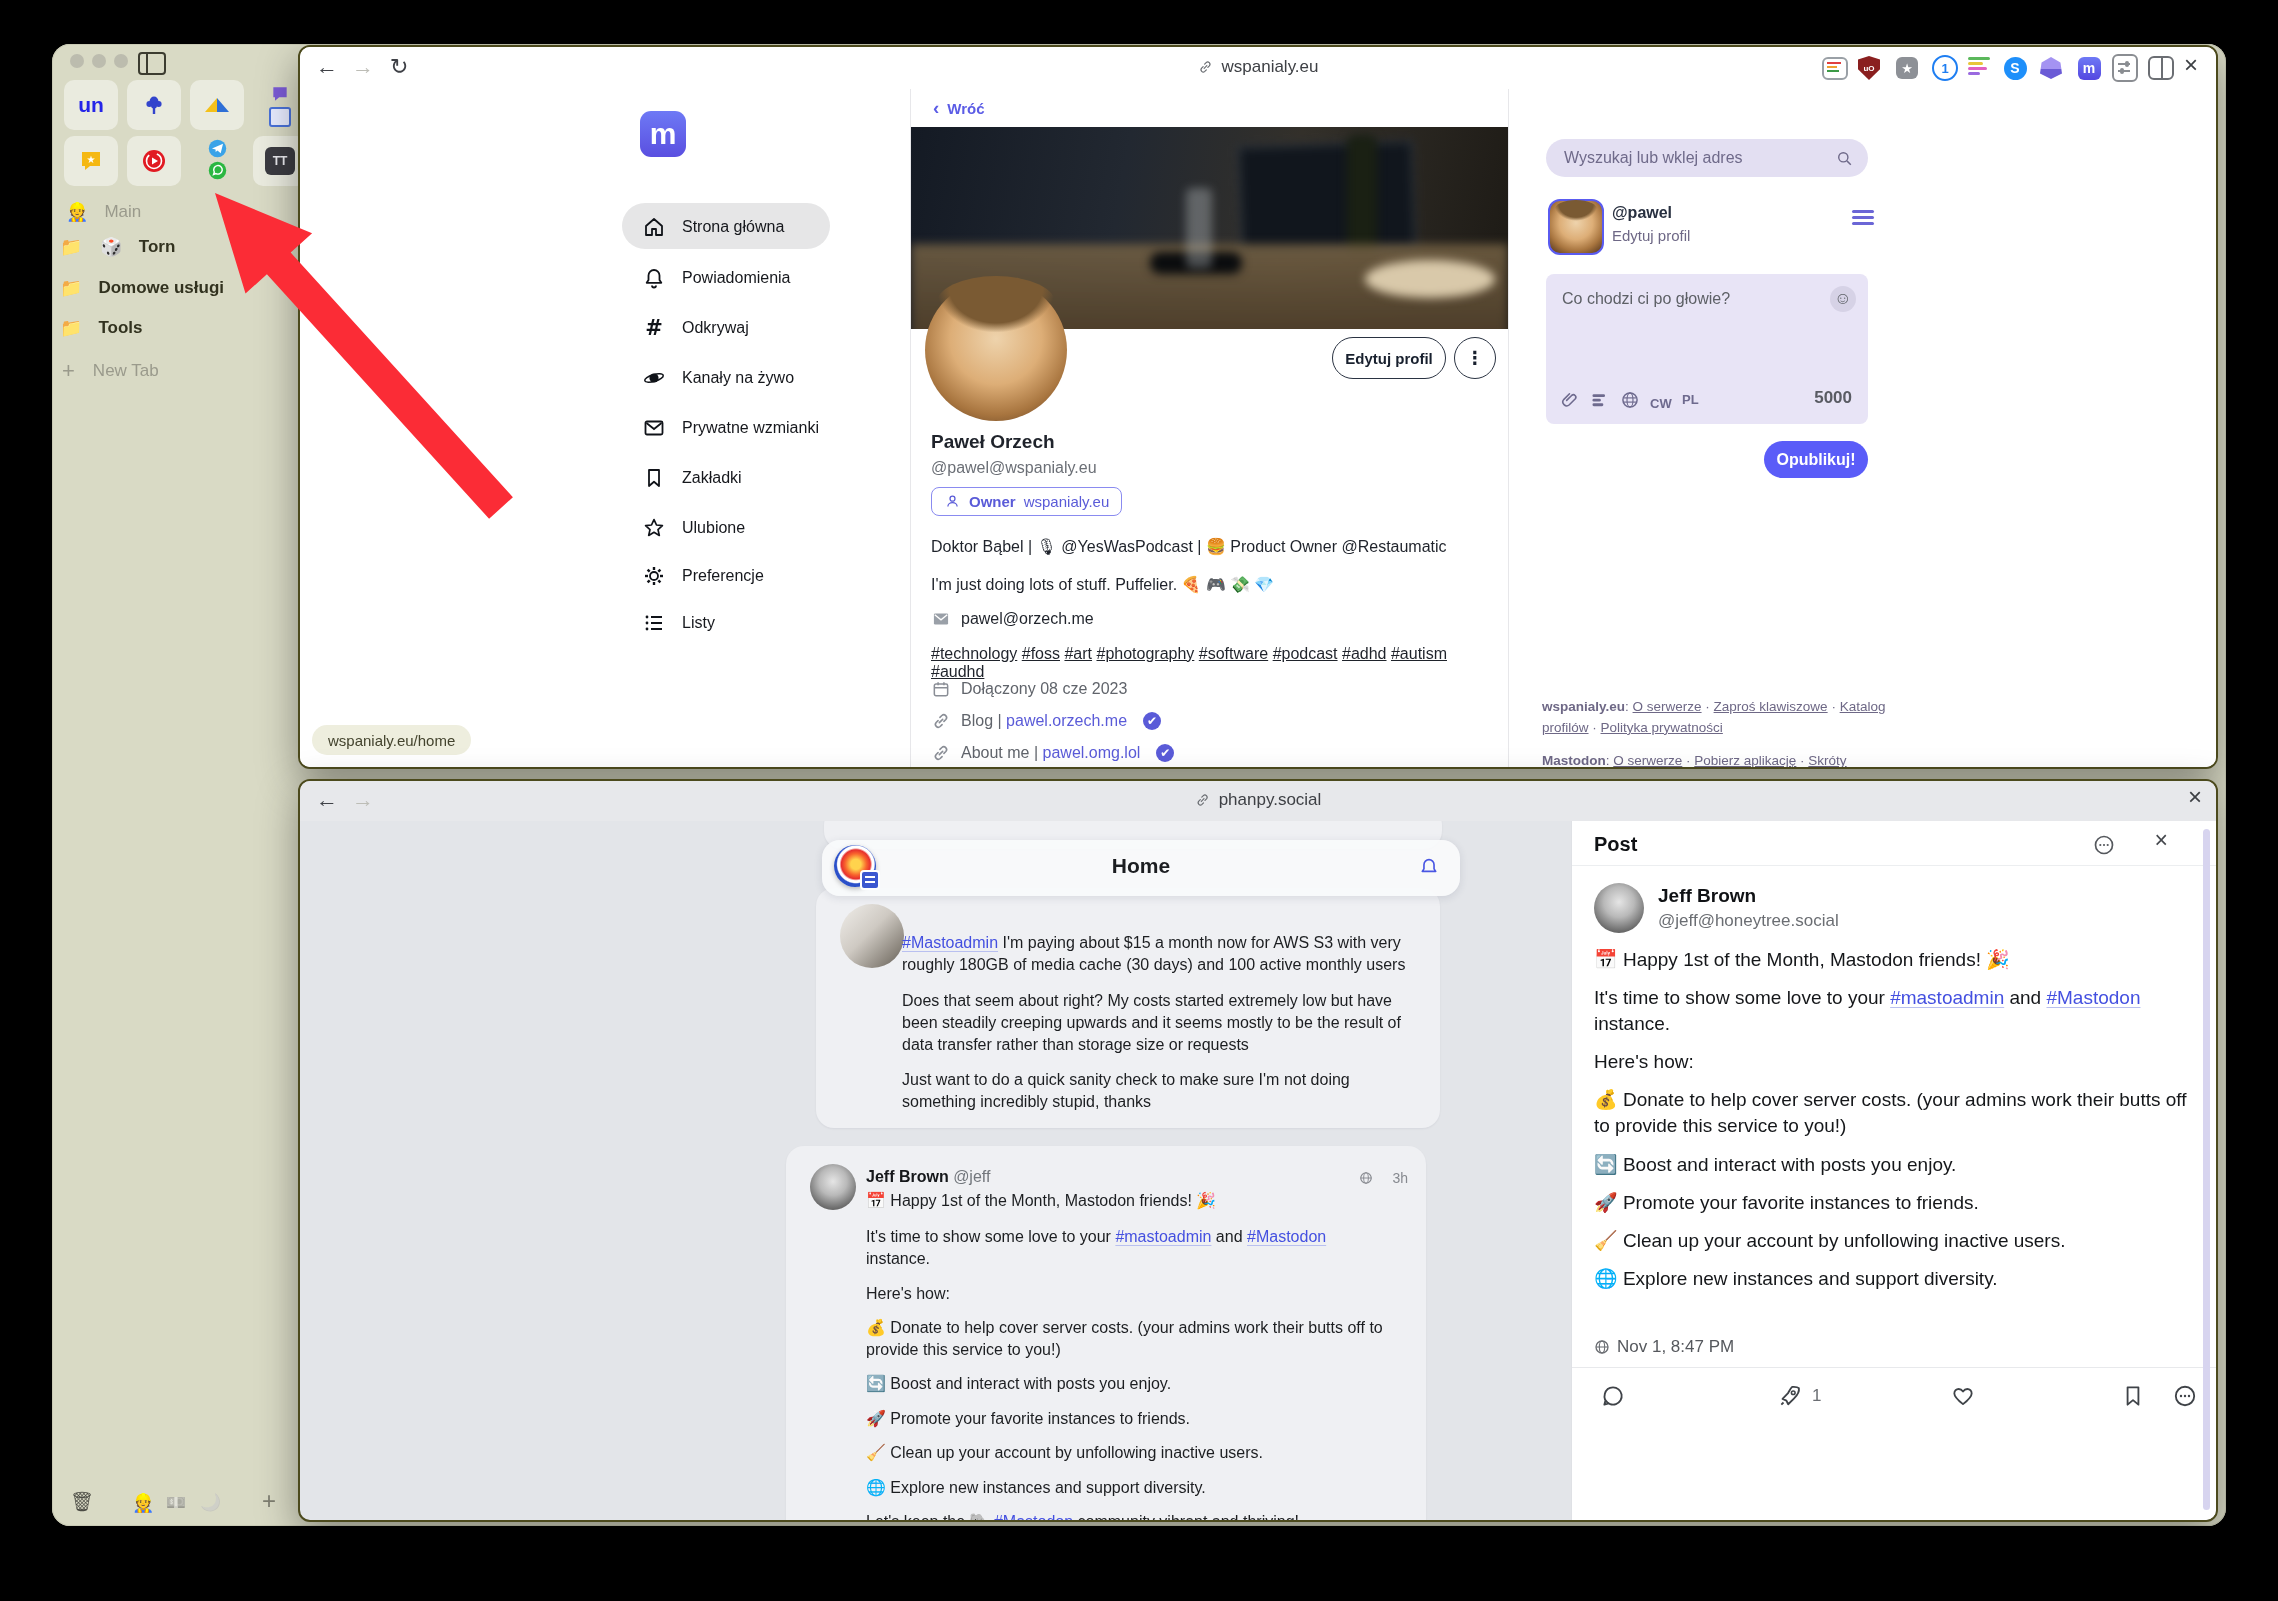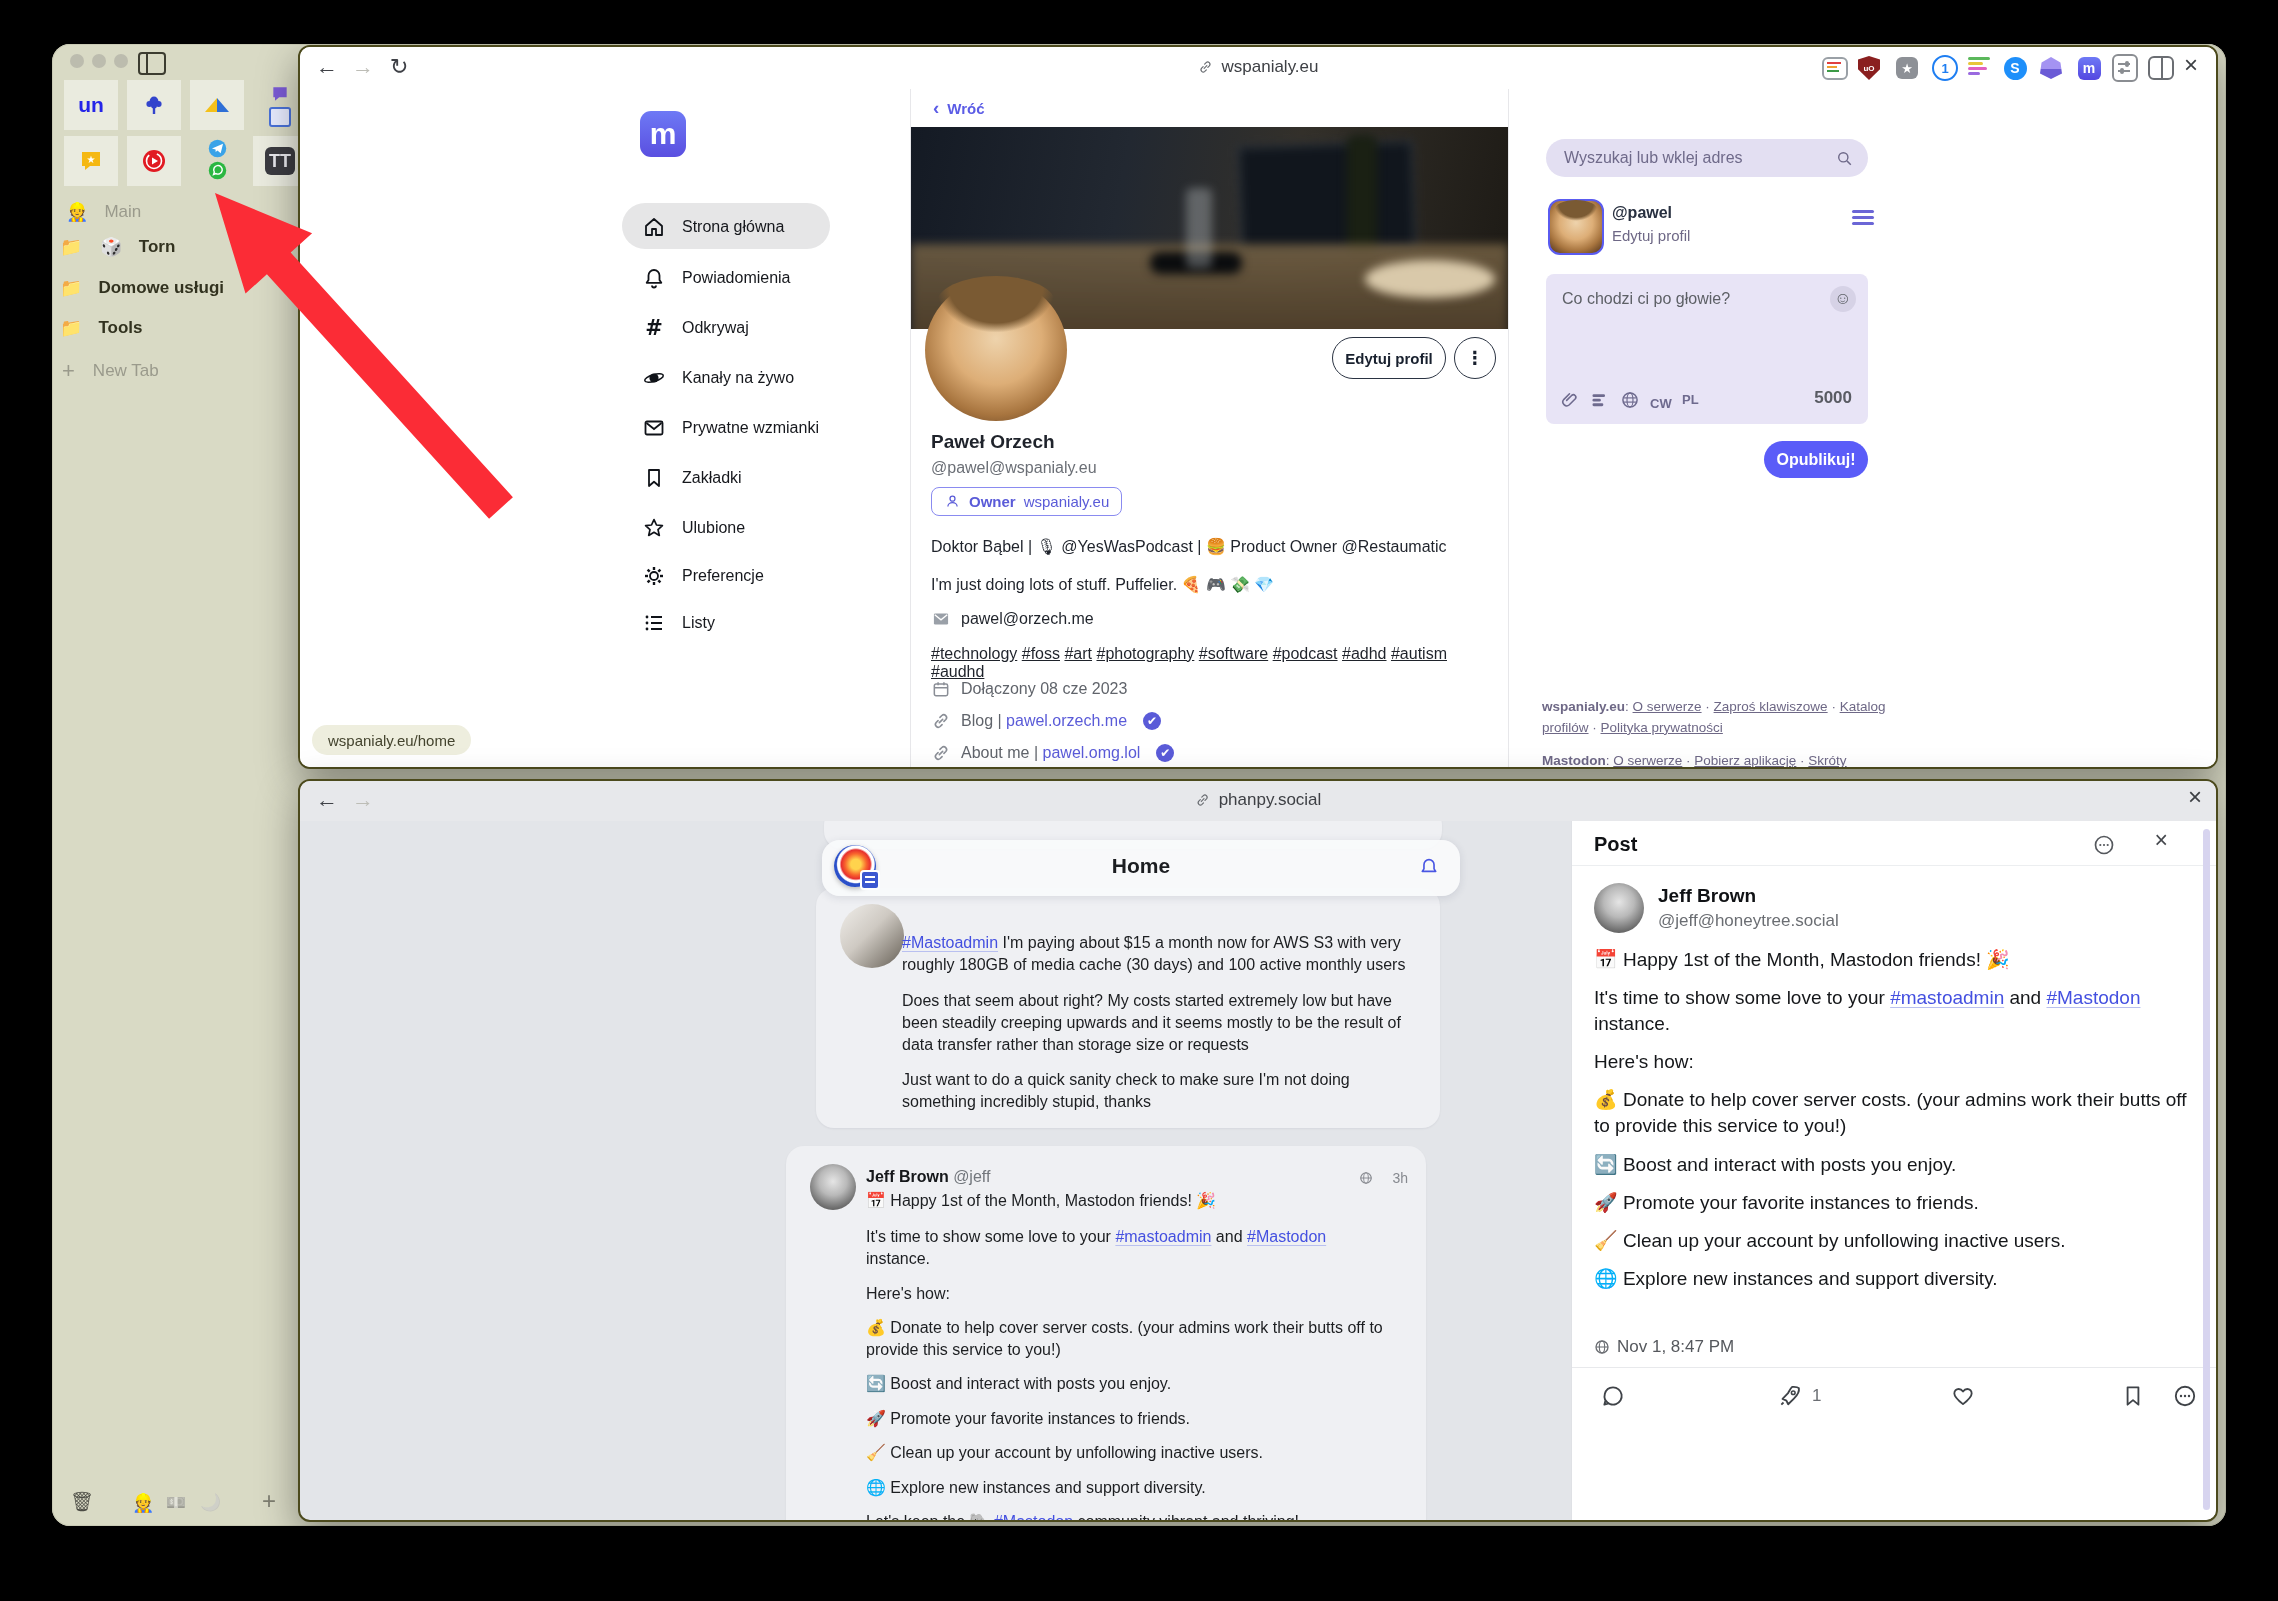--- a/index.html
+++ b/index.html
@@ -4,21 +4,21 @@
 <style>
   html,body{margin:0;padding:0;width:2278px;height:1601px;background:#000;overflow:hidden;
     font-family:"Liberation Sans","DejaVu Sans",sans-serif;-webkit-font-smoothing:antialiased;}
   .abs{position:absolute;}
   
   .desktop{left:52px;top:44px;width:2174px;height:1482px;background:#d9dac5;border-radius:18px;
     box-shadow:inset 0 0 0 1px #c9cab4;}
   .dot{width:14px;height:14px;border-radius:50%;background:#bcbcae;}
   .sb-toggle{width:24px;height:19px;border:2px solid #3c3c30;border-radius:4px;}
   .sb-toggle:before{content:"";position:absolute;left:6px;top:0;bottom:0;width:2px;background:#3c3c30;}
-  .tile{width:54px;height:50px;border-radius:0;background:rgba(255,255,255,.45);display:flex;align-items:center;justify-content:center;}
+  .tile{width:54px;height:50px;border-radius:10px;background:rgba(255,255,255,.45);display:flex;align-items:center;justify-content:center;}
   .tile-split{flex-direction:column;gap:3px;background:transparent;}
   .sb-row{height:26px;display:flex;align-items:center;font-size:17px;color:#32321f;}
   .sb-row .em{font-size:18px;line-height:1;}
   .muted-row{color:#9a9a8c;}
   
   .win{background:#fff;border:2px solid #4c4a1d;border-radius:12px;box-shadow:0 14px 40px rgba(0,0,0,.38);}
   .navglyph{font-size:22px;color:#3f4147;line-height:1;}
   .navglyph.dim{color:#bdbdb6;}
   .urlrow{display:flex;align-items:center;gap:8px;color:#3e4045;font-size:17px;}
   
@@ -125,21 +125,21 @@
   <svg width="19" height="19" viewBox="0 0 24 24">
     <circle cx="12" cy="12" r="11" fill="#3aa3e8"></circle>
     <polygon points="5,12 19,6 16,18 12,14.6 9.6,16.4 9.6,13.4" fill="#fff"></polygon>
   </svg>
   <svg width="19" height="19" viewBox="0 0 24 24">
     <circle cx="12" cy="12" r="11" fill="#2bb741"></circle>
     <path d="M7 17 l1-3 a5.4 5.4 0 1 1 2 1.9 z" fill="none" stroke="#fff" stroke-width="1.8"></path>
   </svg>
 </div>
 <div class="abs tile" style="left:253px;top:136px">
-  <span class="sq" style="width:30px;height:28px;background:#3b3b41;color:#e9e9ee;font-size:18px;font-weight:bold;">TT</span>
+  <span class="sq" style="width:30px;height:28px;background:#3b3b41;color:#e9e9ee;font-size:12px;font-weight:bold;">TT</span>
 </div>
 
 <div class="abs sb-row muted-row" style="left:66px;top:199px;">
   <span class="em">👷</span>
   <span style="margin-left:16px">Main</span>
 </div>
 <div class="abs sb-row" style="left:60px;top:234px;font-weight:bold;">
   <span class="em">📁</span>
   <span class="em" style="margin-left:18px">🎲</span>
   <span style="margin-left:16px">Torn</span>

